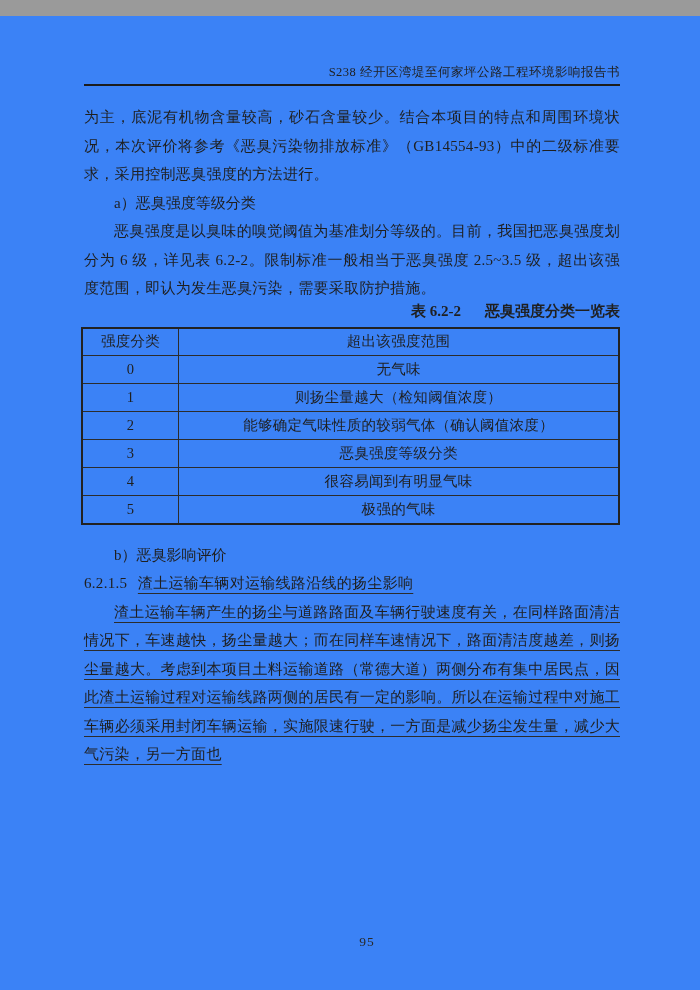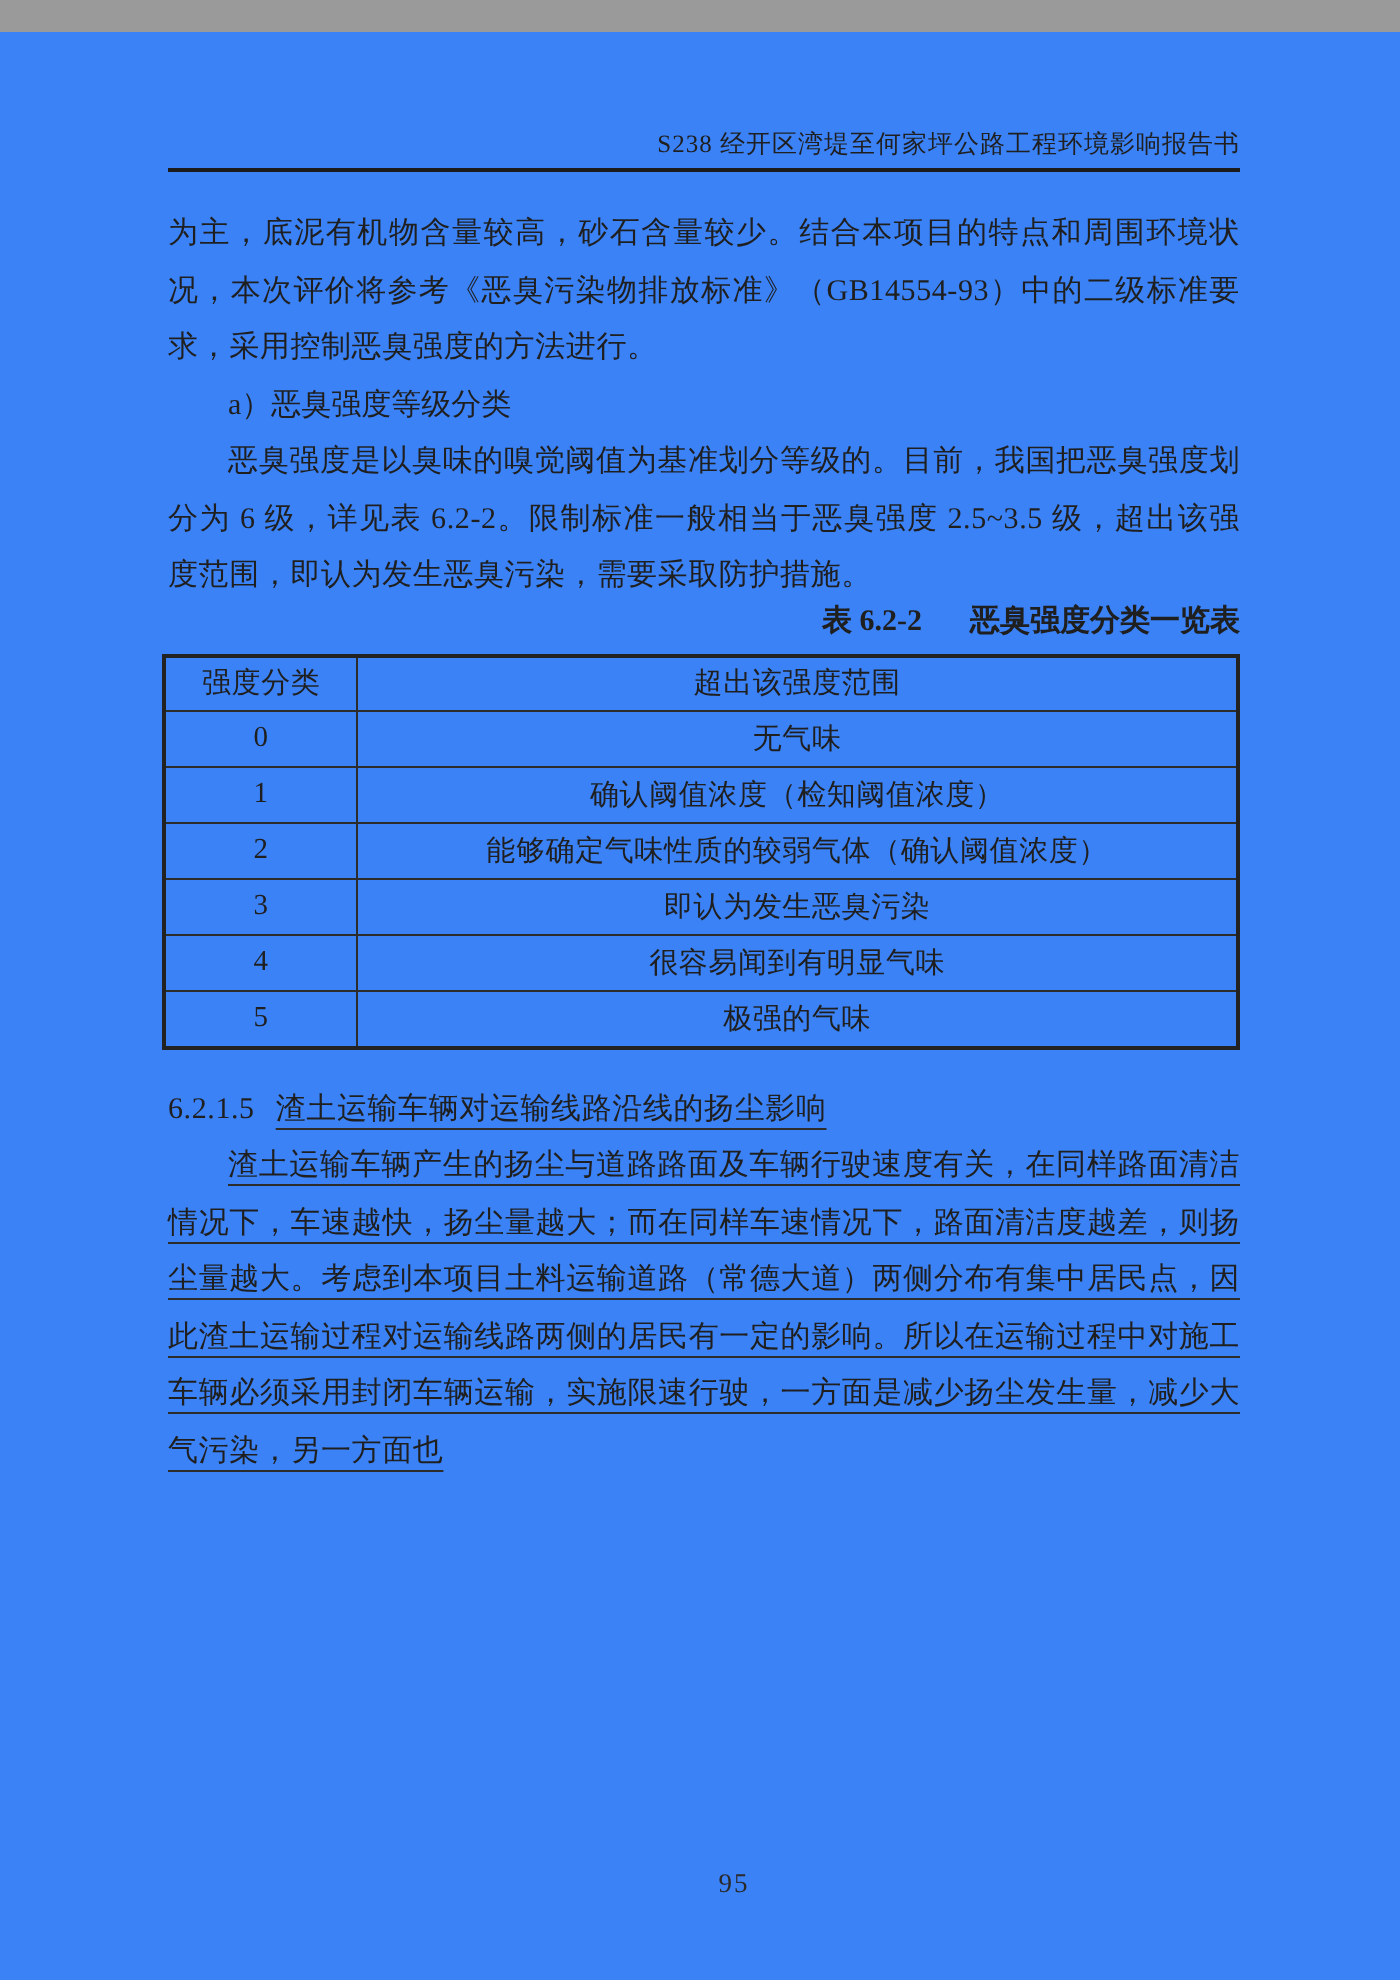--- a/index.html
+++ b/index.html
@@ -128,43 +128,44 @@
           <th>超出该强度范围</th>
         </tr>
       </thead>
       <tbody>
         <tr>
           <td>0</td>
           <td>无气味</td>
         </tr>
         <tr>
           <td>1</td>
-          <td>确认阈值浓度（检知阈值浓度）</td>
+          <td>则扬尘量越大（检知阈值浓度）</td>
         </tr>
         <tr>
           <td>2</td>
           <td>能够确定气味性质的较弱气体（确认阈值浓度）</td>
         </tr>
         <tr>
           <td>3</td>
-          <td>即认为发生恶臭污染</td>
+          <td>恶臭强度等级分类</td>
         </tr>
         <tr>
           <td>4</td>
           <td>很容易闻到有明显气味</td>
         </tr>
         <tr>
           <td>5</td>
           <td>极强的气味</td>
         </tr>
       </tbody>
     </table>
 
     <div class="spacer-after-table"></div>
 
+    <p class="sub-heading">b）恶臭影响评价</p>
 
 
     <p class="section-heading">
       <span class="sec-num">6.2.1.5</span><span class="u">渣土运输车辆对运输线路沿线的扬尘影响</span>
     </p>
 
     <p class="body-text indent-first u">渣土运输车辆产生的扬尘与道路路面及车辆行驶速度有关，在同样路面清洁情况下，车速越快，扬尘量越大；而在同样车速情况下，路面清洁度越差，则扬尘量越大。考虑到本项目土料运输道路（常德大道）两侧分布有集中居民点，因此渣土运输过程对运输线路两侧的居民有一定的影响。所以在运输过程中对施工车辆必须采用封闭车辆运输，实施限速行驶，一方面是减少扬尘发生量，减少大气污染，另一方面也</p>
 
   </main>
 

